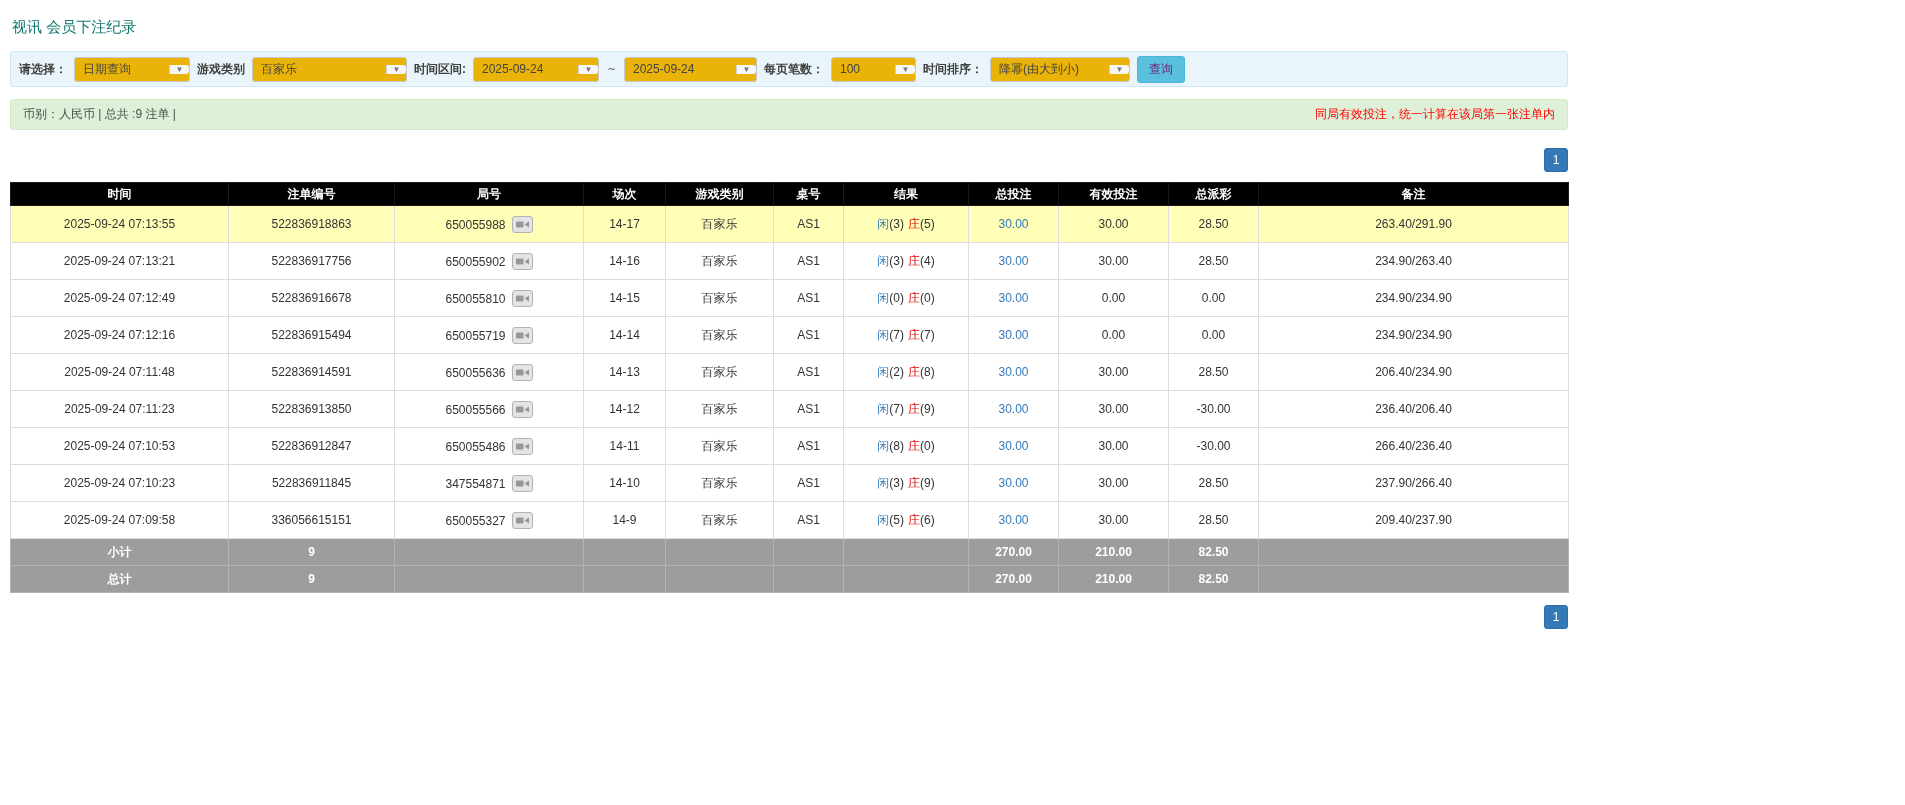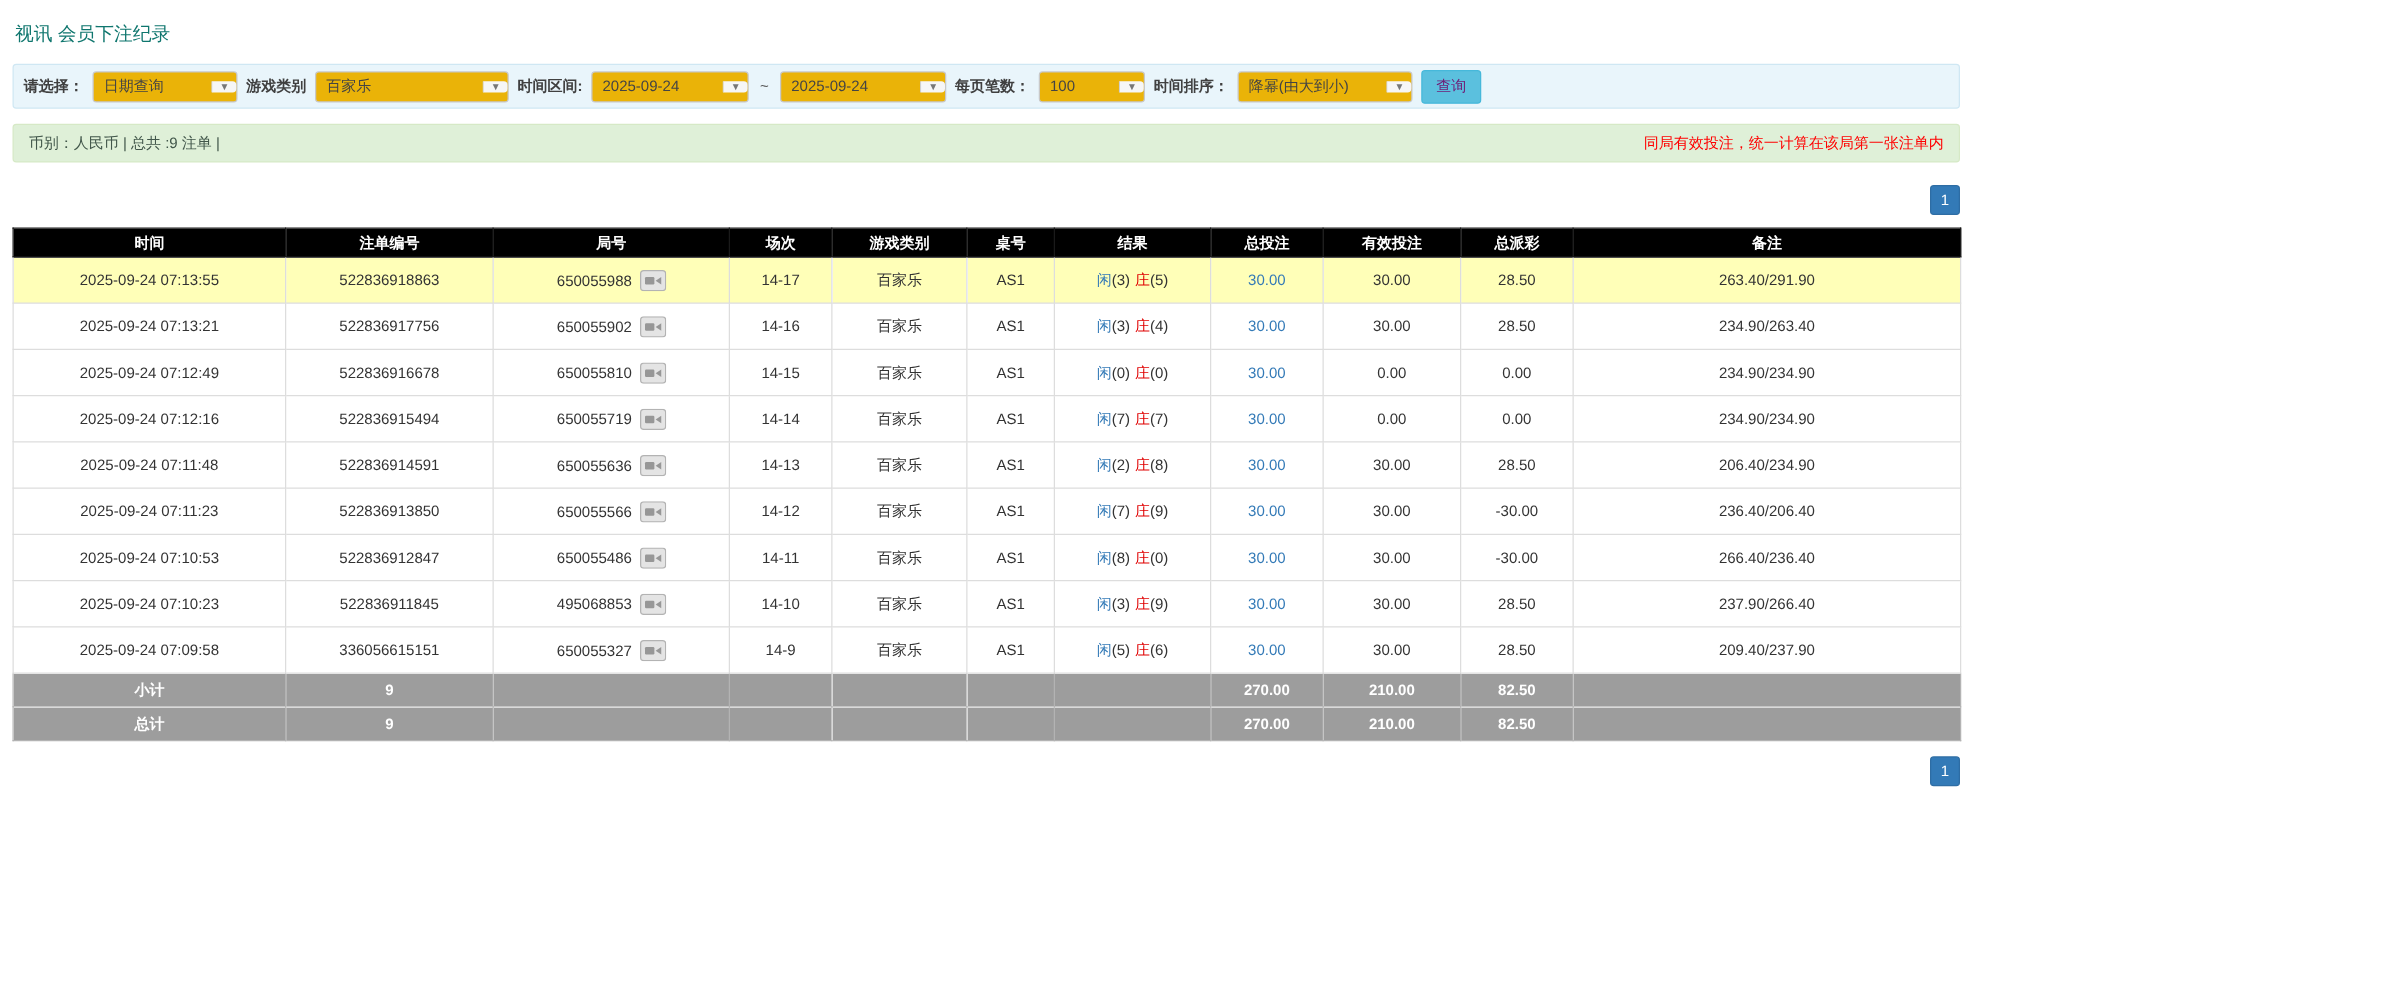--- a/index.html
+++ b/index.html
@@ -255,21 +255,21 @@
           <td>AS1</td>
           <td><span class="blue">闲</span><span class="score">(8)</span><span class="red">庄</span><span>(0)</span></td>
           <td><a class="bet-link" href="#">30.00</a></td>
           <td>30.00</td>
           <td class="neg">-30.00</td>
           <td>266.40/236.40</td>
         </tr>
         <tr>
           <td>2025-09-24 07:10:23</td>
           <td>522836911845</td>
-          <td><span class="round-number">495068853</span><span class="vicon"><svg width="21" height="17" viewBox="0 0 21 17">
+          <td><span class="round-number">347554871</span><span class="vicon"><svg width="21" height="17" viewBox="0 0 21 17">
                 <rect x="0.5" y="0.5" width="20" height="16" rx="2.5" fill="#e4e4e4" stroke="#b3b3b3"></rect>
                 <rect x="4" y="5.5" width="7.5" height="6" rx="1" fill="#979797"></rect>
                 <path d="M12.5 8.5 L17 5.5 V11.5 Z" fill="#979797"></path>
               </svg></span></td>
           <td>14-10</td>
           <td>百家乐</td>
           <td>AS1</td>
           <td><span class="blue">闲</span><span class="score">(3)</span><span class="red">庄</span><span>(9)</span></td>
           <td><a class="bet-link" href="#">30.00</a></td>
           <td>30.00</td>

